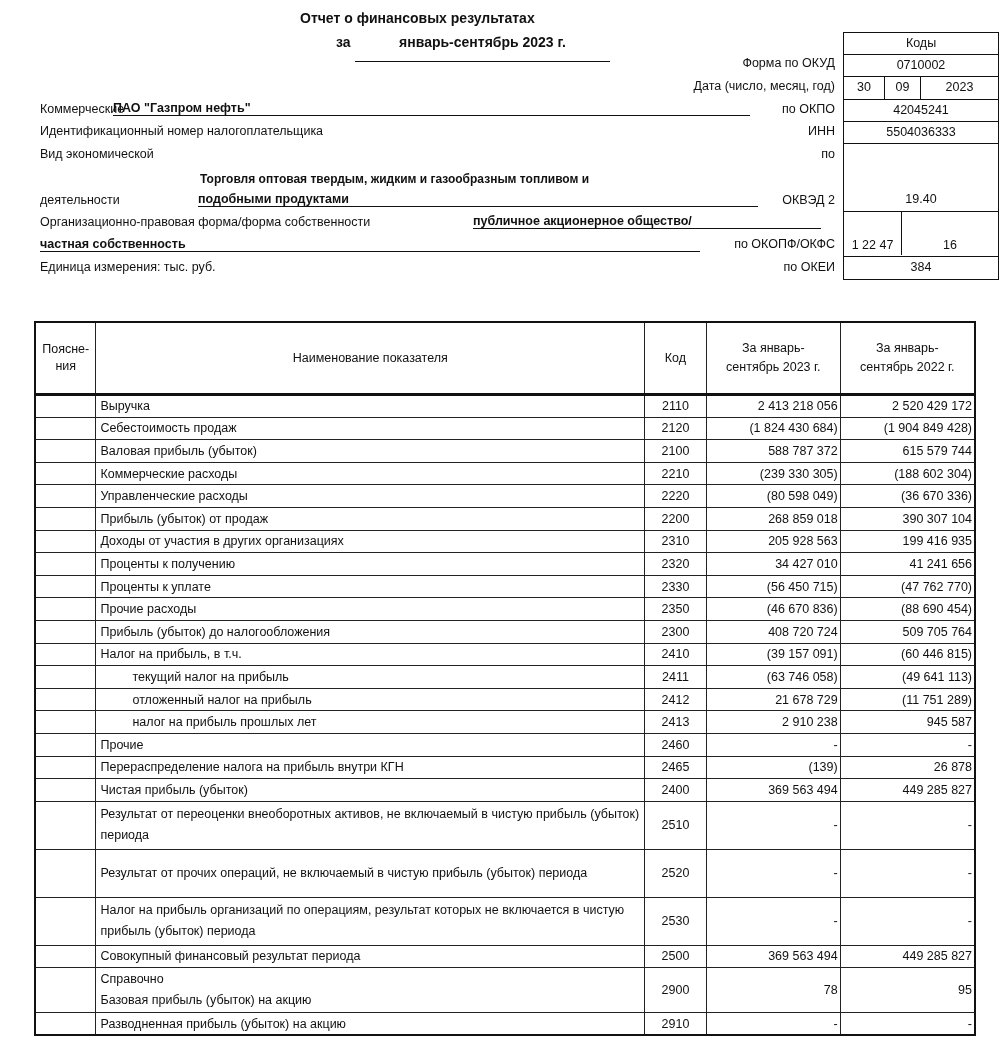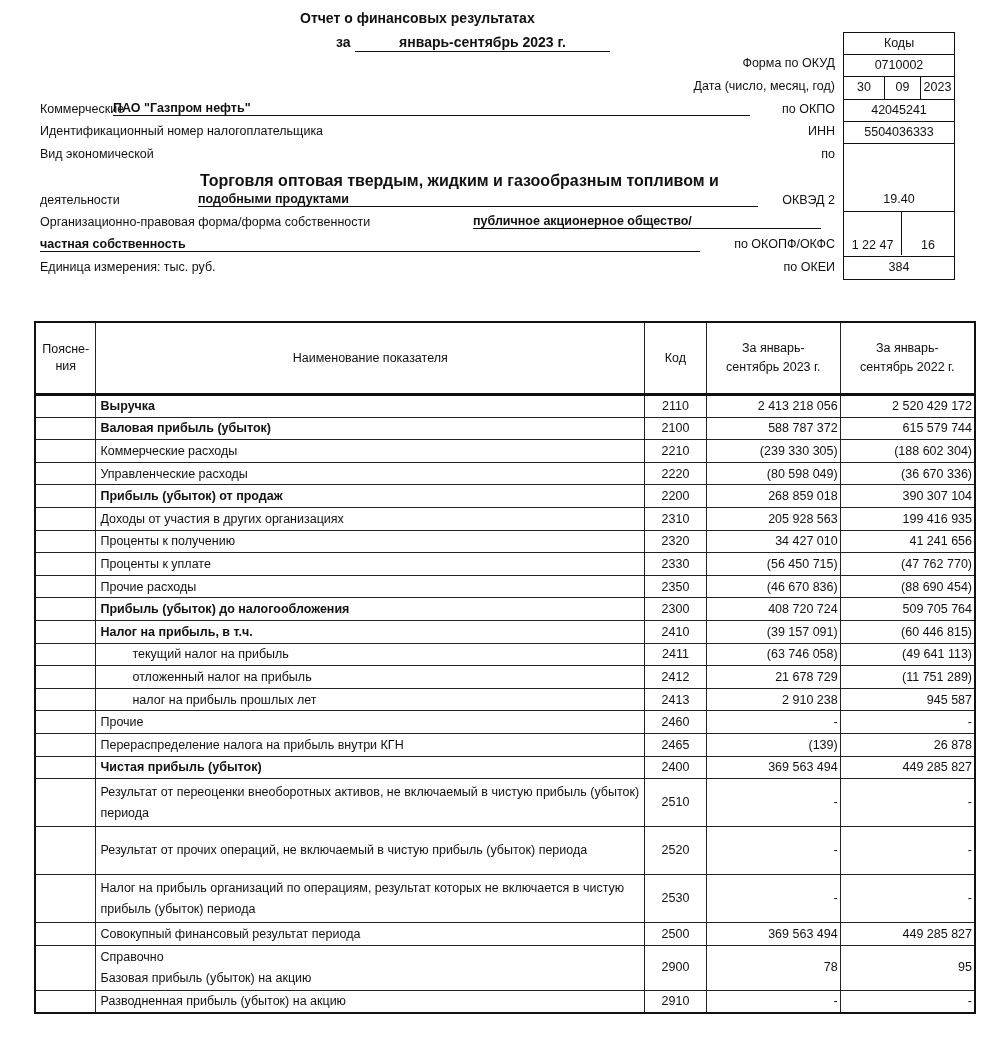--- a/index.html
+++ b/index.html
@@ -2,41 +2,41 @@
 <html><head>
 <meta charset="utf-8">
 <style>
   * { box-sizing: border-box; margin: 0; padding: 0; }
   html, body { width: 1002px; height: 1064px; background: #ffffff; overflow: hidden; }
   body { position: relative; font-family: "Liberation Sans", sans-serif; color: #111; font-size: 13px; }
   .abs { position: absolute; white-space: nowrap; }
   .b { font-weight: bold; }
   .title { left: 300px; top: 10px; font-size: 14px; font-weight: bold; }
   .za { left: 336px; top: 34px; font-size: 14px; font-weight: bold; }
-  .period { left: 355px; top: 34px; width: 255px; text-align: center; font-size: 14px; font-weight: bold; border-bottom: 1.5px solid #111; padding-bottom: 1px; }
+  .period { left: 355px; top: 34px; width: 255px; text-align: center; font-size: 14px; font-weight: bold; border-bottom: 1.5px solid #111; padding-bottom: 11px; }
   .lbl { font-size: 12.5px; }
   .right-lbl { text-align: right; width: 300px; font-size: 12.5px; }
   .uline { border-bottom: 1.5px solid #111; }
 
   
-  .codes { position: absolute; left: 843px; top: 32px; width: 112px; border: 1.5px solid #111; }
+  .codes { position: absolute; left: 843px; top: 32px; width: 156px; border: 1.5px solid #111; }
   .codes .row { border-bottom: 1.5px solid #111; text-align: center; font-size: 12.5px; display: flex; }
   .codes .row:last-child { border-bottom: none; }
   .codes .cell { flex: 1; text-align: center; }
   .codes .cell + .cell { border-left: 1.5px solid #111; }
 
   
   table.main { position: absolute; left: 34px; top: 321px; width: 942px; border-collapse: collapse; border: 2.5px solid #111; }
   table.main td, table.main th { border: 1.5px solid #222; font-size: 12.5px; padding: 0 4px; height: 22.6px; vertical-align: middle; }
   table.main th { font-weight: normal; text-align: center; height: 67px; border-bottom: 3px solid #111; }
   table.main td.code { text-align: center; }
   table.main td.num { text-align: right; padding-right: 2px; }
   table.main td.name { text-align: left; }
   table.main td.indent { padding-left: 36px; }
-  table.main tr.bold td.name { font-weight: bold; }
+  table.main tr.bold td.name { font-weight: normal; }
   table.main tr.tall td { height: 48px; line-height: 21px; }
   table.main tr.mid td { height: 45px; line-height: 21px; }
   .col-note { width: 61px; }
   .col-name { width: 550px; }
   .col-code { width: 62px; }
   .col-v1 { width: 134px; }
   .col-v2 { width: 135px; }
 </style>
 </head>
 <body>
@@ -51,21 +51,21 @@
 <div class="abs right-lbl" style="left:535px; top:124px;">ИНН</div>
 <div class="abs right-lbl" style="left:535px; top:147px;">по</div>
 <div class="abs right-lbl" style="left:535px; top:193px;">ОКВЭД 2</div>
 <div class="abs right-lbl" style="left:535px; top:237px;">по ОКОПФ/ОКФС</div>
 <div class="abs right-lbl" style="left:535px; top:260px;">по ОКЕИ</div>
 
 <div class="abs lbl" style="left:40px; top:102px;">Коммерческие</div>
 <div class="abs b uline" style="left:113px; top:101px; width:637px; font-size:12.5px;">ПАО "Газпром нефть"</div>
 <div class="abs lbl" style="left:40px; top:124px;">Идентификационный номер налогоплательщика</div>
 <div class="abs lbl" style="left:40px; top:147px;">Вид экономической</div>
-<div class="abs b" style="left:200px; top:172px; font-size:16px;">Торговля оптовая твердым, жидким и газообразным топливом и</div>
+<div class="abs b" style="left:200px; top:172px; font-size:12px;">Торговля оптовая твердым, жидким и газообразным топливом и</div>
 <div class="abs lbl" style="left:40px; top:193px;">деятельности</div>
 <div class="abs b uline" style="left:198px; top:192px; width:560px; font-size:12.5px;">подобными продуктами</div>
 <div class="abs lbl" style="left:40px; top:215px;">Организационно-правовая форма/форма собственности</div>
 <div class="abs b uline" style="left:473px; top:214px; width:348px; font-size:12.5px;">публичное акционерное общество/</div>
 <div class="abs b uline" style="left:40px; top:237px; width:660px; font-size:12.5px;">частная собственность</div>
 <div class="abs lbl" style="left:40px; top:260px;">Единица измерения: тыс. руб.</div>
 
 <div class="codes">
   <div class="row" style="height:22px; line-height:20px;">
       <div class="cell">Коды</div>
@@ -116,20 +116,27 @@
   <tbody id="tbody">
       <tr class="bold">
         <td class="note"></td>
         <td class="name" style="white-space: pre-line;">Выручка</td>
         <td class="code">2110</td>
         <td class="num">2 413 218 056</td>
         <td class="num">2 520 429 172</td>
       </tr>
       <tr class="bold">
         <td class="note"></td>
+        <td class="name" style="white-space: pre-line;">Себестоимость продаж</td>
+        <td class="code">2120</td>
+        <td class="num">(1 824 430 684)</td>
+        <td class="num">(1 904 849 428)</td>
+      </tr>
+      <tr class="bold">
+        <td class="note"></td>
         <td class="name" style="white-space: pre-line;">Валовая прибыль (убыток)</td>
         <td class="code">2100</td>
         <td class="num">588 787 372</td>
         <td class="num">615 579 744</td>
       </tr>
       <tr>
         <td class="note"></td>
         <td class="name" style="white-space: pre-line;">Коммерческие расходы</td>
         <td class="code">2210</td>
         <td class="num">(239 330 305)</td>

